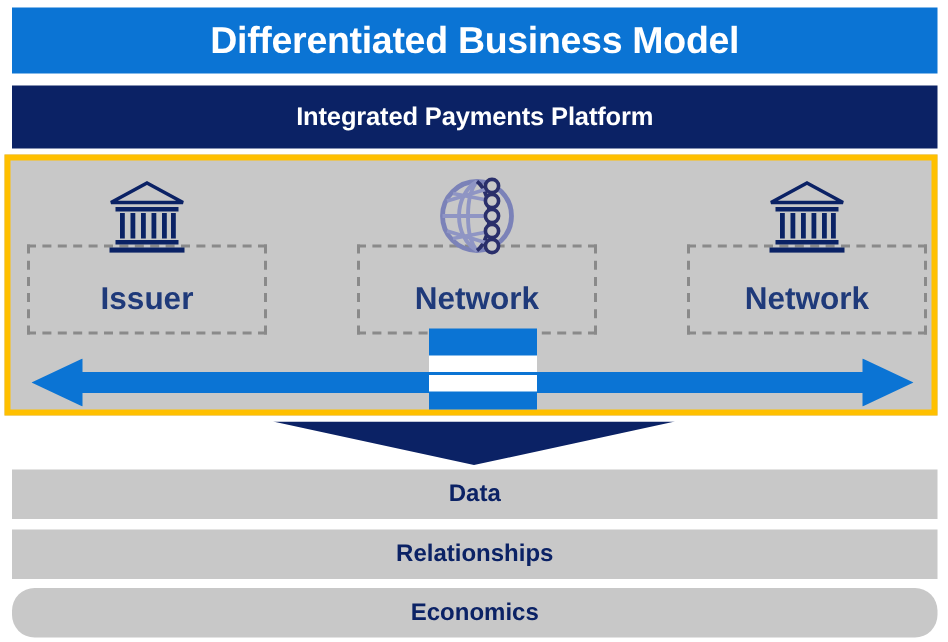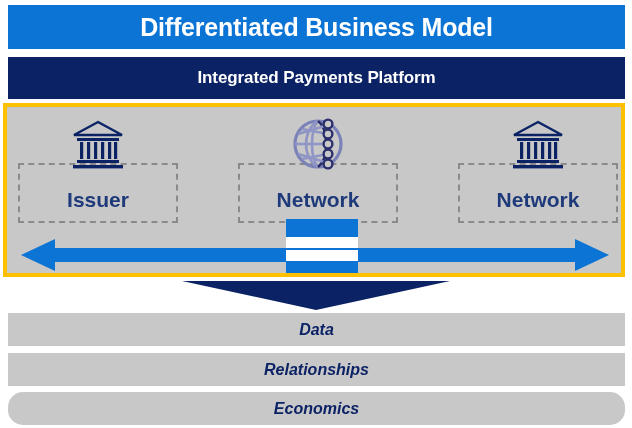--- a/index.html
+++ b/index.html
@@ -162,21 +162,20 @@
     background: #c8c8c8;
     display: flex;
     align-items: center;
     justify-content: center;
   }
   .pillar .txt {
     color: #0b2265;
     font-size: 16px;
     font-weight: bold;
     white-space: nowrap;
-    font-style: italic;
   }
   .pillar-0 { top: 313px; }
   .pillar-1 { top: 353px; }
   .pillar-2 { top: 392px; border-radius: 15px; }
 </style>
 </head>
 <body>
 
 <div id="slide">
 

